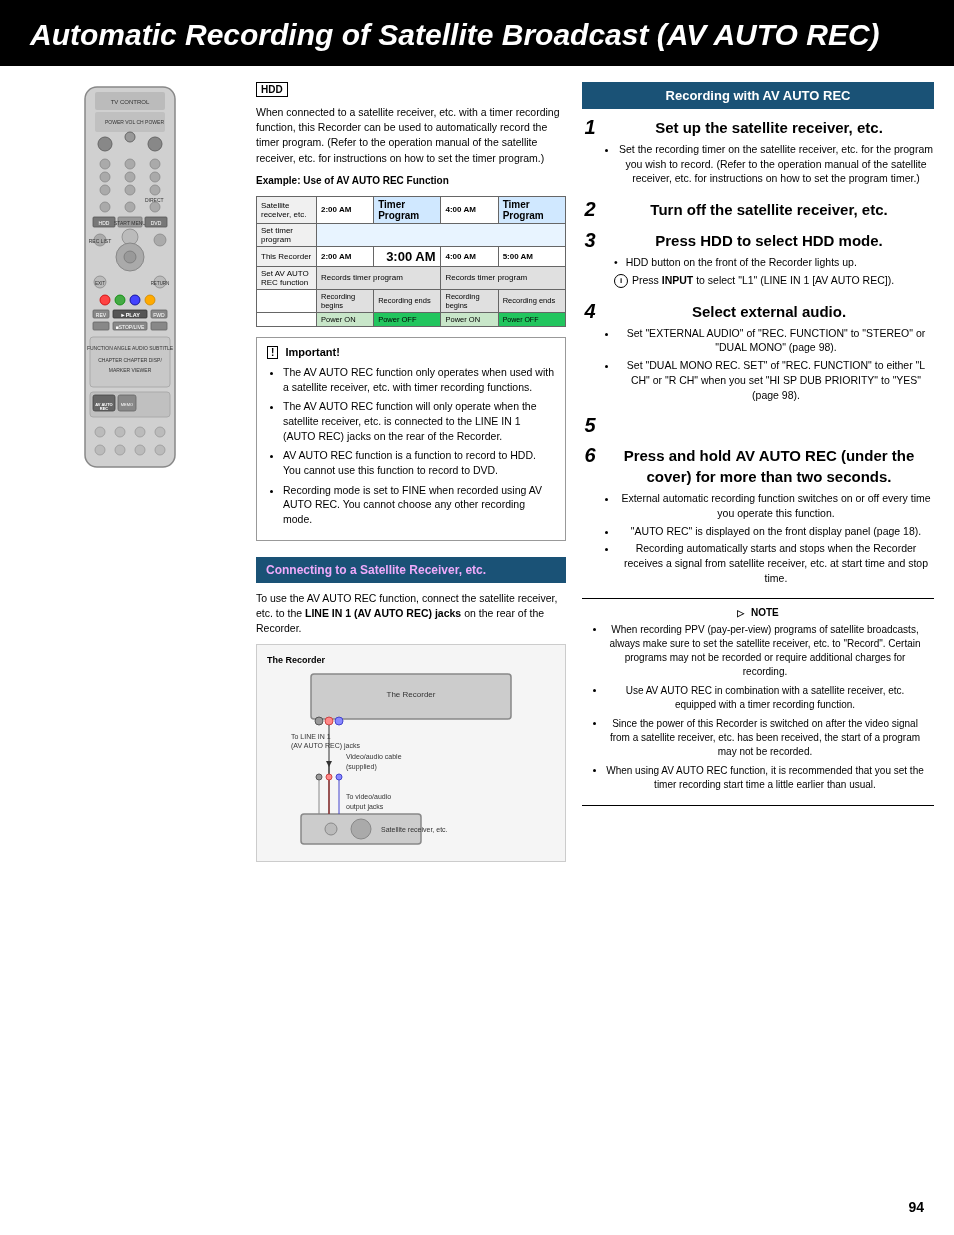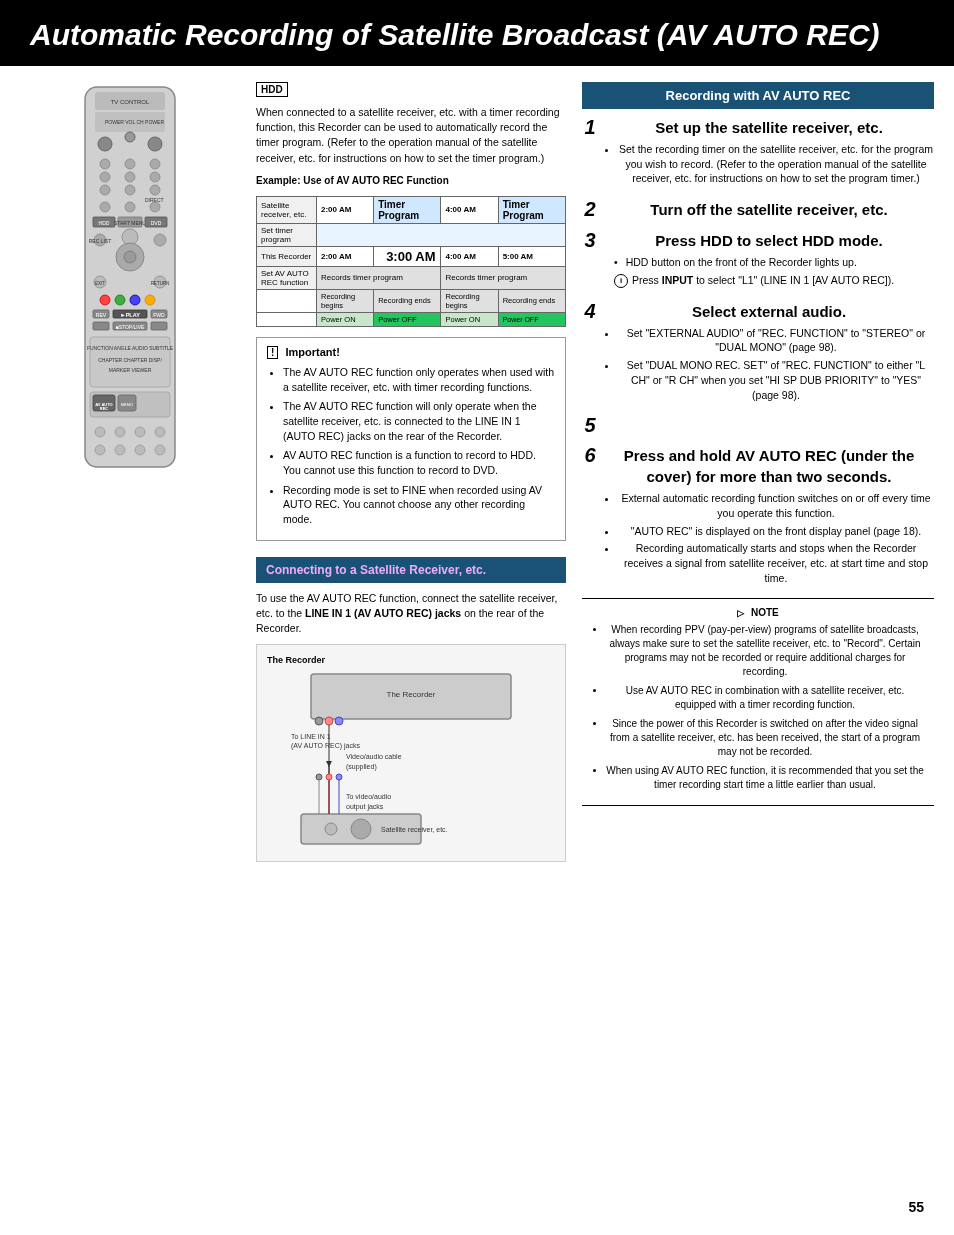--- a/index.html
+++ b/index.html
@@ -576,13 +576,13 @@
         <li>Use AV AUTO REC in combination with a satellite receiver, etc. equipped with a timer recording function.</li>
         <li>Since the power of this Recorder is switched on after the video signal from a satellite receiver, etc. has been received, the start of a program may not be recorded.</li>
         <li>When using AV AUTO REC function, it is recommended that you set the timer recording start time a little earlier than usual.</li>
       </ul>
     </div>
 
   </div>
 
 </div>
 
-<div class="page-number">55</div>
+<div class="page-number">94</div>
 
 </body></html>

